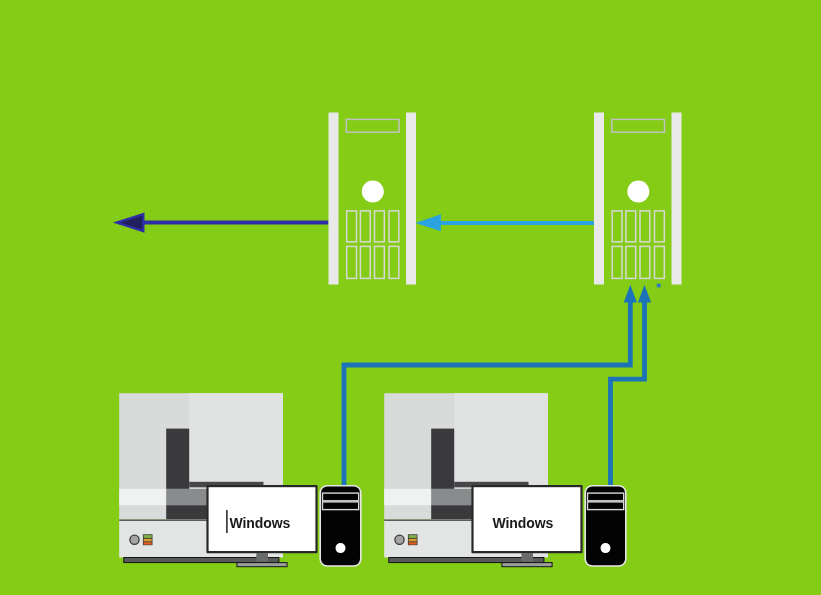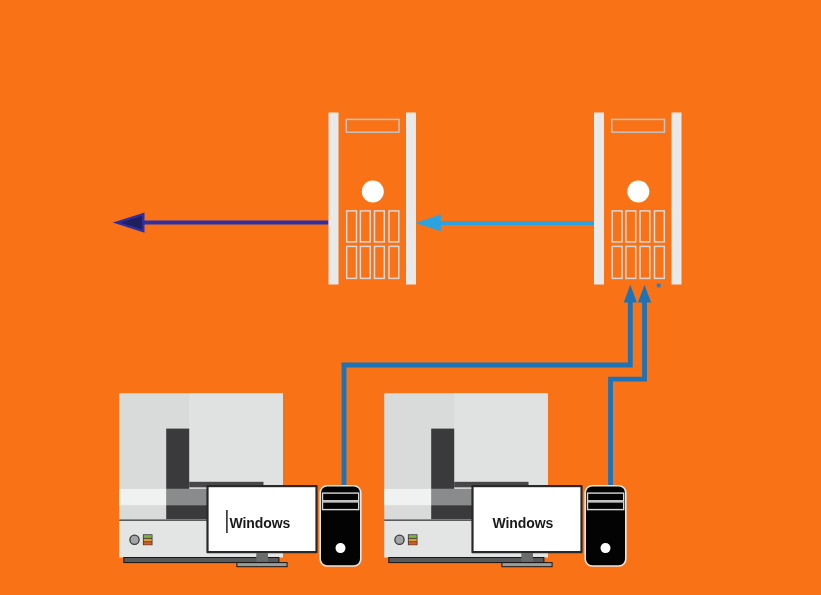--- a/index.html
+++ b/index.html
@@ -1,20 +1,20 @@
 <!DOCTYPE html>
 <html><head>
 <meta charset="utf-8">
 <style>
   html, body { margin: 0; padding: 0; background: #000; }
   #canvas {
     position: relative;
     width: 821px;
     height: 595px;
-    background: #f97316;
+    background: #84cc16;
     overflow: hidden;
     font-family: "Liberation Sans", sans-serif;
   }
   #diagram { position: absolute; left: 0; top: 0; }
   .monitor-label {
     font-family: "Liberation Sans", sans-serif;
     font-weight: 700;
     font-size: 14px;
     letter-spacing: -0.1px;
   }

